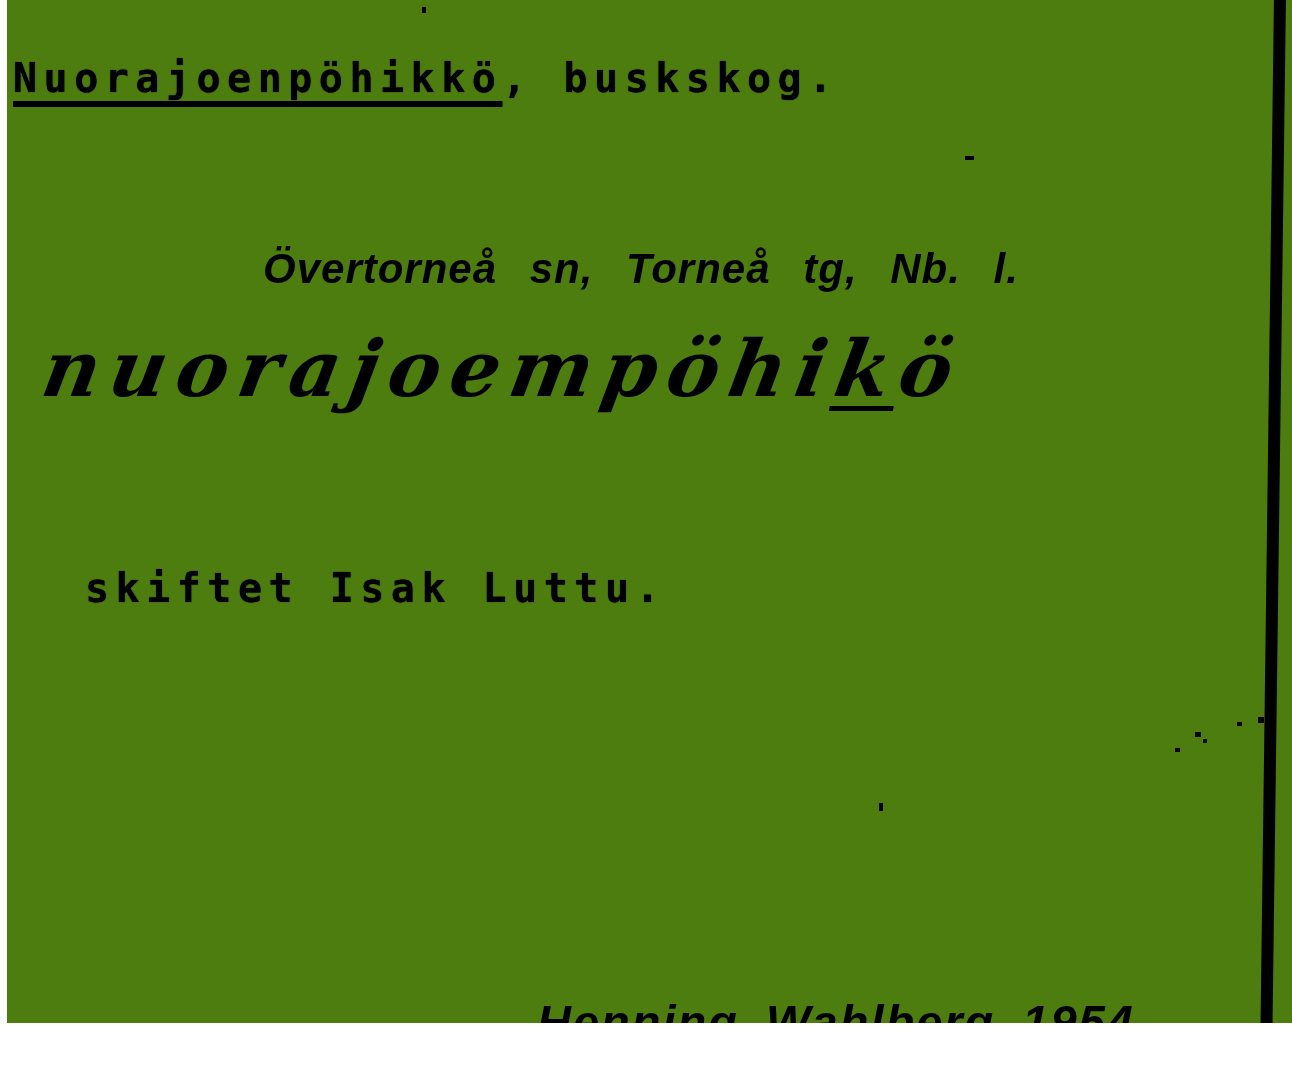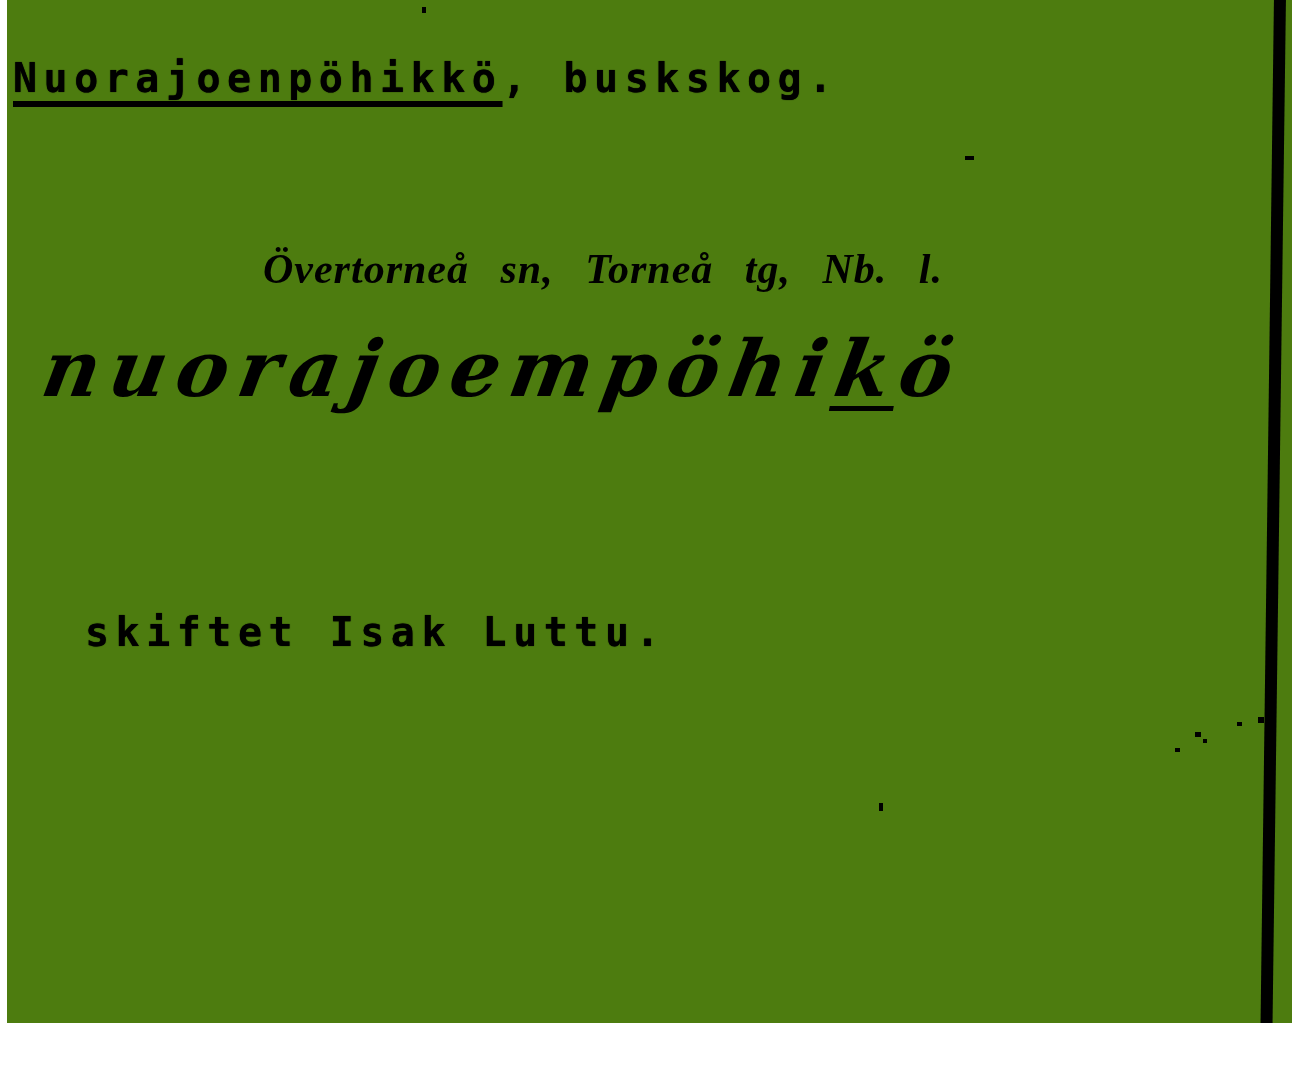--- a/index.html
+++ b/index.html
@@ -29,21 +29,21 @@
     text-shadow: 0 0 1px #000;
   }
   .headword {
     text-decoration: underline;
     text-decoration-thickness: 6px;
     text-underline-offset: 9px;
   }
   
   .printed-italic {
     position: absolute;
-    font-family: Liberation Serif, serif;
+    font-family: Liberation Sans, sans-serif;
     font-weight: bold;
     font-style: italic;
     line-height: 1;
     white-space: nowrap;
     color: #000;
   }
   .district {
     font-size: 42px;
     letter-spacing: 1px;
     word-spacing: 20px;
@@ -97,22 +97,23 @@
   <div class="typewriter" style="left:6px; top:58px;">
     <span class="headword">Nuorajoenpöhikkö</span><span>, buskskog.</span>
   </div>
 
   <div class="printed-italic district" style="left:256px; top:248px;">Övertorneå sn, Torneå tg, Nb. l.</div>
 
   <div class="handwriting" style="left:30px; top:330px;">
     <span>nuorajoempöhi</span><span class="u">k</span><span>ö</span>
   </div>
 
-  <div class="typewriter" style="left:78px; top:612px;">skiftet Isak Luttu.</div>
+  <div class="typewriter" style="left:78px; top:568px;">skiftet Isak Luttu.</div>
 
+  <div class="printed-italic attribution" style="left:530px; top:998px;">Henning Wahlberg 1954</div>
 
   <div class="edge-bar"></div>
   <div class="speck" style="left:415px; top:7px;  width:4px; height:6px;"></div>
   <div class="speck" style="left:958px; top:156px; width:9px; height:4px;"></div>
   <div class="speck" style="left:1251px; top:717px; width:6px; height:6px;"></div>
   <div class="speck" style="left:1230px; top:722px; width:5px; height:4px;"></div>
   <div class="speck" style="left:1188px; top:732px; width:6px; height:5px;"></div>
   <div class="speck" style="left:1196px; top:739px; width:4px; height:4px;"></div>
   <div class="speck" style="left:1168px; top:748px; width:5px; height:4px;"></div>
   <div class="speck" style="left:872px; top:803px; width:4px; height:8px;"></div>

